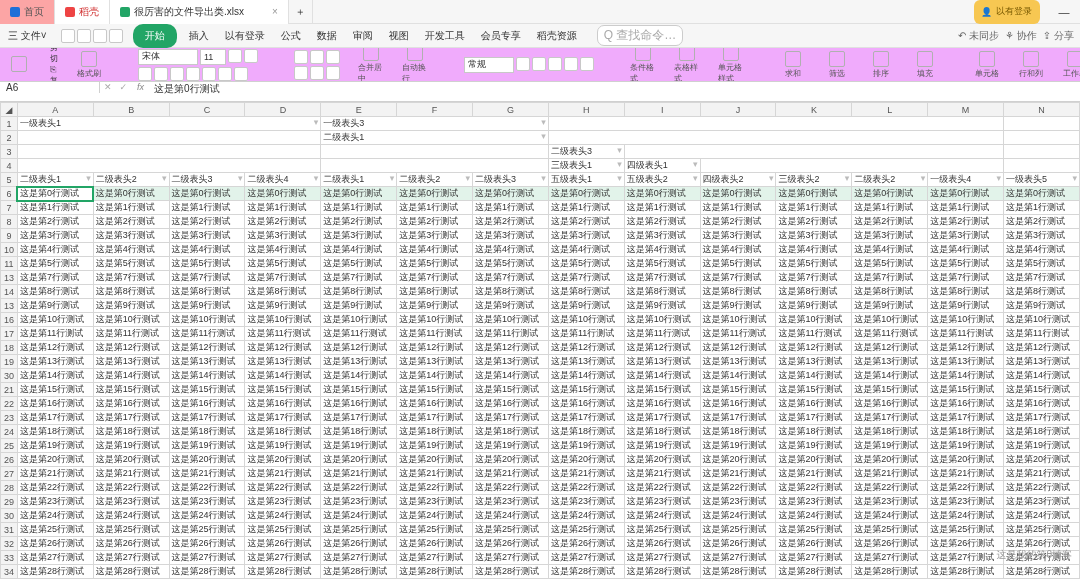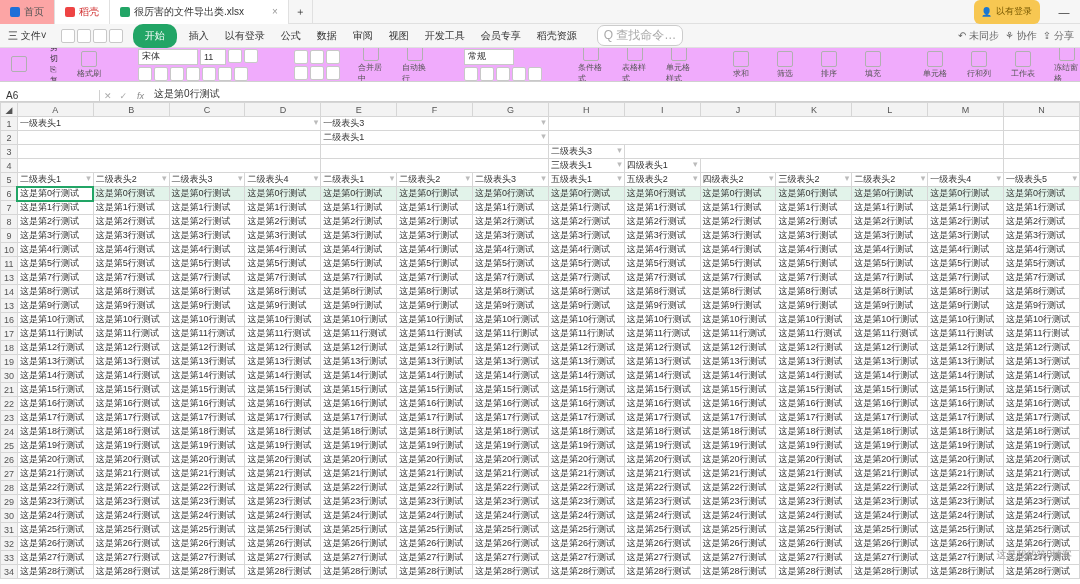--- a/index.html
+++ b/index.html
@@ -22,21 +22,21 @@
   .menubtn.start{background:#22a566;color:#fff;border-radius:10px;padding:0 12px;margin:16px 4px}
   .menu-right{margin-left:auto;display:flex;align-items:flex-end;gap:6px;padding-right:6px;color:#666}
   .ribbon{height:34px;background:#f0abfc;border-bottom:1px solid #d0d0d0;display:flex;align-items:center;gap:18px;padding:0 6px;overflow:hidden}
   .rbtn{display:flex;flex-direction:column;align-items:center;font-size:8px;color:#555;min-width:26px}
   .ricon{width:16px;height:16px;border:1px solid #b0b0b0;border-radius:2px;margin-bottom:1px}
   .rsep{width:1px;height:26px;background:#ddd}
   .fontbox{display:flex;align-items:center;gap:3px}
   .fsel{height:16px;border:1px solid #c8c8c8;background:#fff;font-size:9px;padding:0 3px;display:flex;align-items:center}
   .iconrow{display:flex;gap:2px}
   .ismall{width:14px;height:14px;border:1px solid #c8c8c8;border-radius:2px;background:#fff}
-  .fxbar{height:20px;display:flex;align-items:flex-end;border-bottom:1px solid #d0d0d0;background:#fff}
+  .fxbar{height:20px;display:flex;align-items:flex-start;border-bottom:1px solid #d0d0d0;background:#fff}
   .namebox{width:100px;padding:0 6px;border-right:1px solid #d0d0d0;font-size:10px}
   .fxlab{padding:0 6px;color:#888;font-style:italic}
   .fxval{flex:1;padding:0 4px;font-size:10px}
   .sheet-wrap{height:482px;overflow:auto;position:relative}
   table.sheet{border-collapse:collapse;table-layout:fixed}
   .sheet th,.sheet td{border:1px solid #d6d6d6;height:13px;padding:0 2px;font-size:9px;white-space:nowrap;overflow:hidden;text-align:left;vertical-align:middle}
   .sheet th{background:#f3f3f3;font-weight:normal;text-align:center;color:#555}
   .sheet th.rowh{width:18px;text-align:center}
   .colh{height:14px}
   .merged-top{background:#fff}
@@ -146,21 +146,21 @@
   </div>
   <div class="rbtn">
       <div class="ricon"></div>
       <span>合并居中</span>
     </div>
   <div class="rbtn">
       <div class="ricon"></div>
       <span>自动换行</span>
     </div>
   <div class="rsep"></div>
-  <div style="display:flex;flex-direction:column;gap:2px">
+  <div style="display:flex;gap:2px">
     <div class="fsel" style="width:50px">常规</div>
     <div class="iconrow">
         <div class="ismall"></div>
         <div class="ismall"></div>
         <div class="ismall"></div>
         <div class="ismall"></div>
         <div class="ismall"></div>
       </div>
   </div>
   <div class="rsep"></div>

